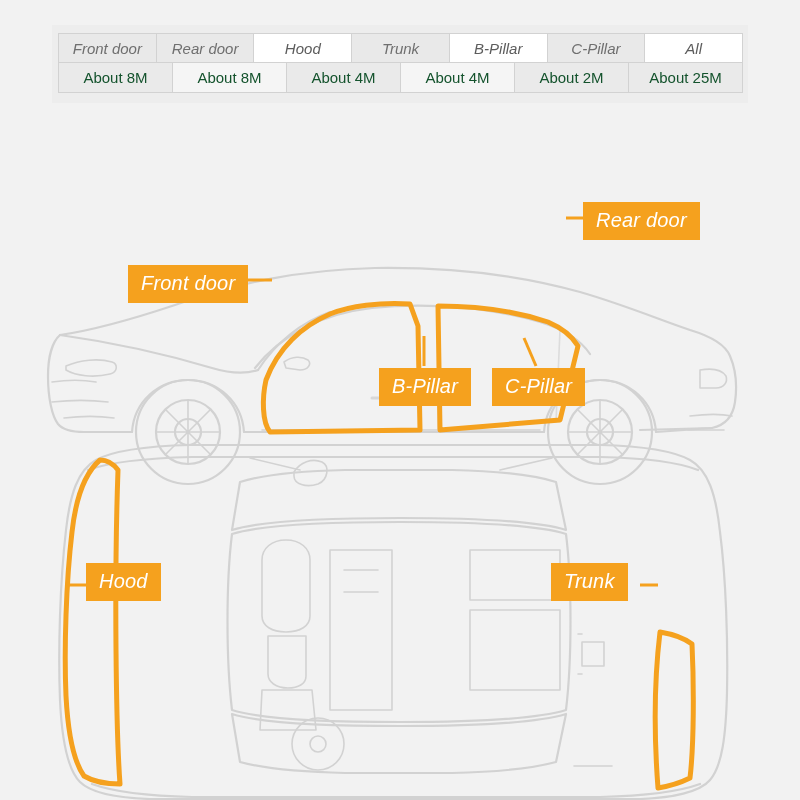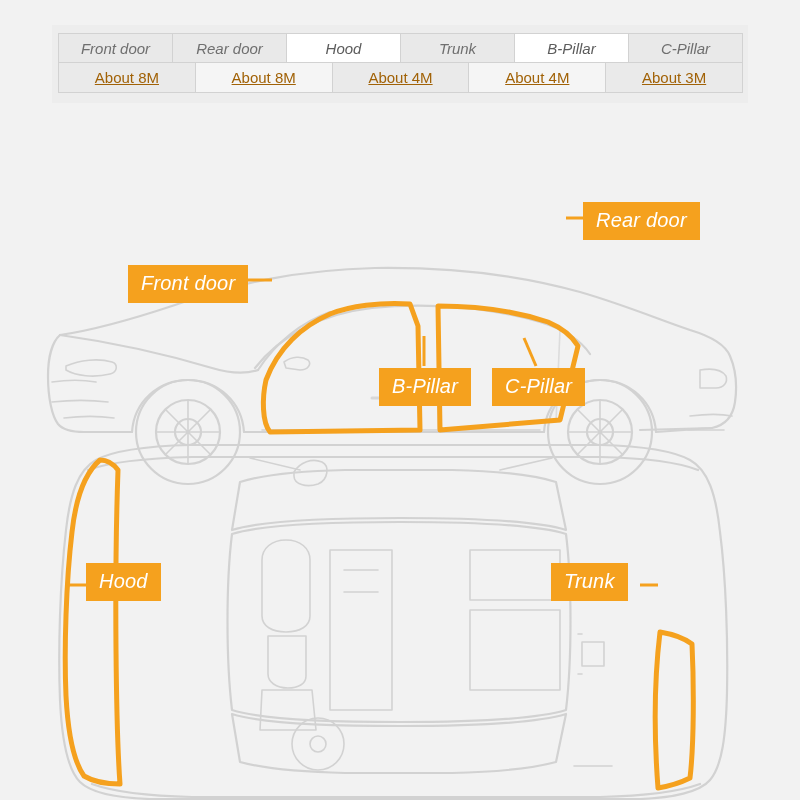--- a/index.html
+++ b/index.html
@@ -46,23 +46,22 @@
     font-style: italic;
     background: #e9e9e9;
     color: #6f6f6f;
   }
   .spec-row.names .spec-cell.highlight {
     background: #ffffff;
     color: #5c5c5c;
   }
   .spec-row.values .spec-cell {
     background: #f5f5f5;
-    color: #a16207;
+    color: #14532d;
     border-top: none;
-    text-decoration: underline;
   }
   .spec-row.values .spec-cell.dim {
     background: #eaeaea;
   }
 
   
   .diagram {
     position: absolute;
     left: 0;
     top: 130px;
@@ -91,27 +90,29 @@
 <body>
 
 <div class="spec-table">
   <div class="spec-row names">
     <div class="spec-cell">Front door</div>
     <div class="spec-cell">Rear door</div>
     <div class="spec-cell highlight">Hood</div>
     <div class="spec-cell">Trunk</div>
     <div class="spec-cell highlight">B-Pillar</div>
     <div class="spec-cell">C-Pillar</div>
+    <div class="spec-cell highlight">All</div>
   </div>
   <div class="spec-row values">
     <div class="spec-cell dim">About 8M</div>
     <div class="spec-cell">About 8M</div>
     <div class="spec-cell dim">About 4M</div>
     <div class="spec-cell">About 4M</div>
-    <div class="spec-cell dim">About 3M</div>
+    <div class="spec-cell dim">About 2M</div>
+    <div class="spec-cell dim">About 25M</div>
   </div>
 </div>
 
 <div class="diagram">
 
   <svg width="800" height="670" viewBox="0 0 800 670">
     <g fill="none" stroke="#d2d2d2" stroke-width="2.2" stroke-linecap="round" stroke-linejoin="round">
 
       <g>
 

